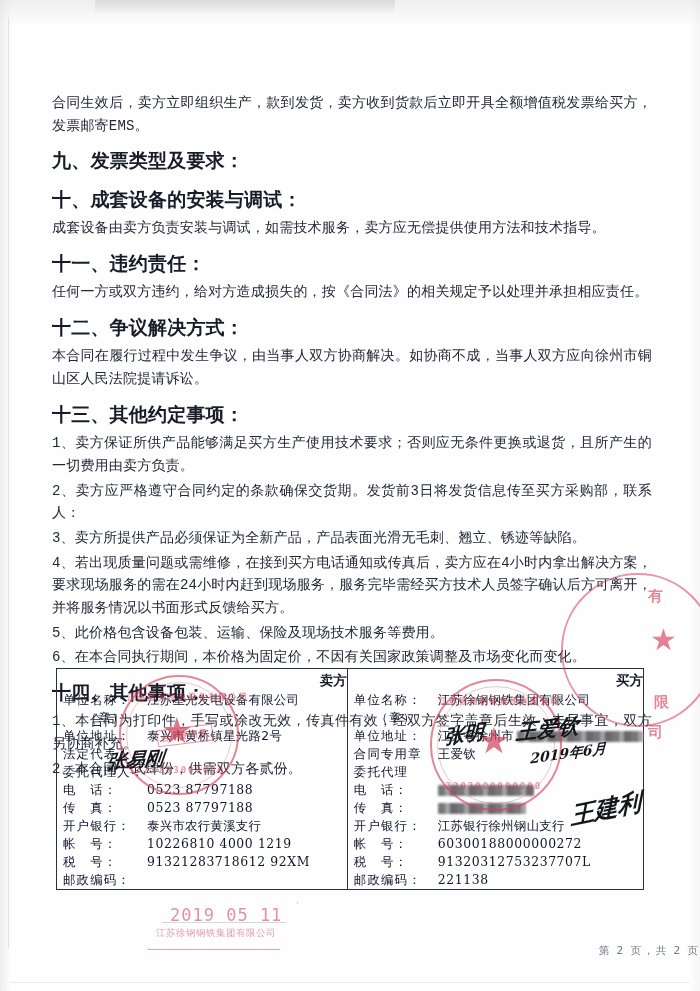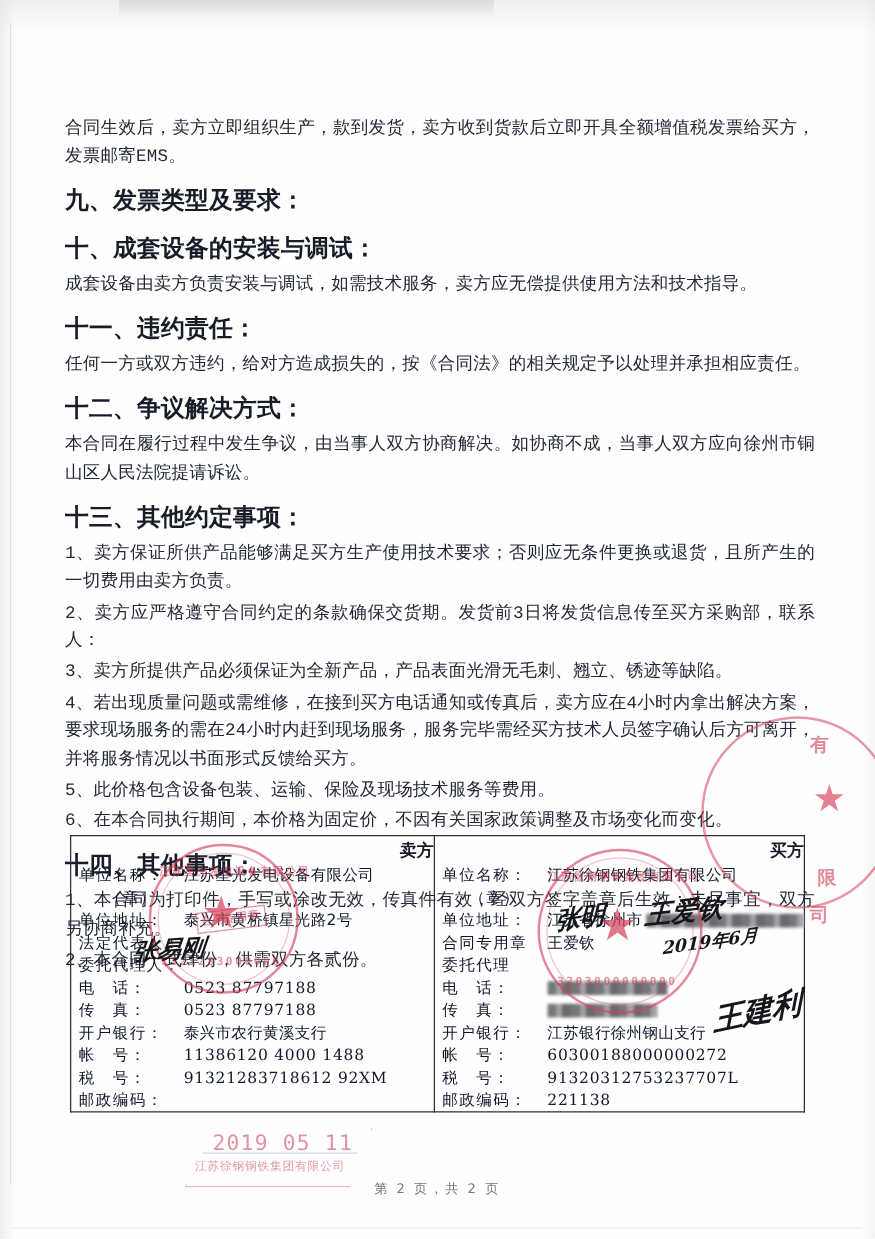--- a/index.html
+++ b/index.html
@@ -257,21 +257,21 @@
     font-size: 9.5px;
     letter-spacing: .5px;
     white-space: nowrap;
     filter: blur(.5px);
   }
 
   .footer {
     position: absolute;
     left: 0; right: 0;
     top: 944px;
-    text-align: center;
+    text-align: right;
     font-size: 10.5px;
     color: #6f7684;
     letter-spacing: 2px;
   }
 </style>
 </head>
 <body>
 
 <div id="page">
 
@@ -334,21 +334,21 @@
               <div class="frow">
                 <div class="flabel">传　真：</div>
                 <div class="fval num">0523 87797188</div>
               </div>
               <div class="frow">
                 <div class="flabel">开户银行：</div>
                 <div class="fval">泰兴市农行黄溪支行</div>
               </div>
               <div class="frow">
                 <div class="flabel">帐　号：</div>
-                <div class="fval num">11386120 4000 1488</div>
+                <div class="fval num">10226810 4000 1219</div>
               </div>
               <div class="frow">
                 <div class="flabel">税　号：</div>
                 <div class="fval num">91321283718612 92XM</div>
               </div>
               <div class="frow">
                 <div class="flabel">邮政编码：</div>
                 <div class="fval"></div>
               </div>
             </div>

